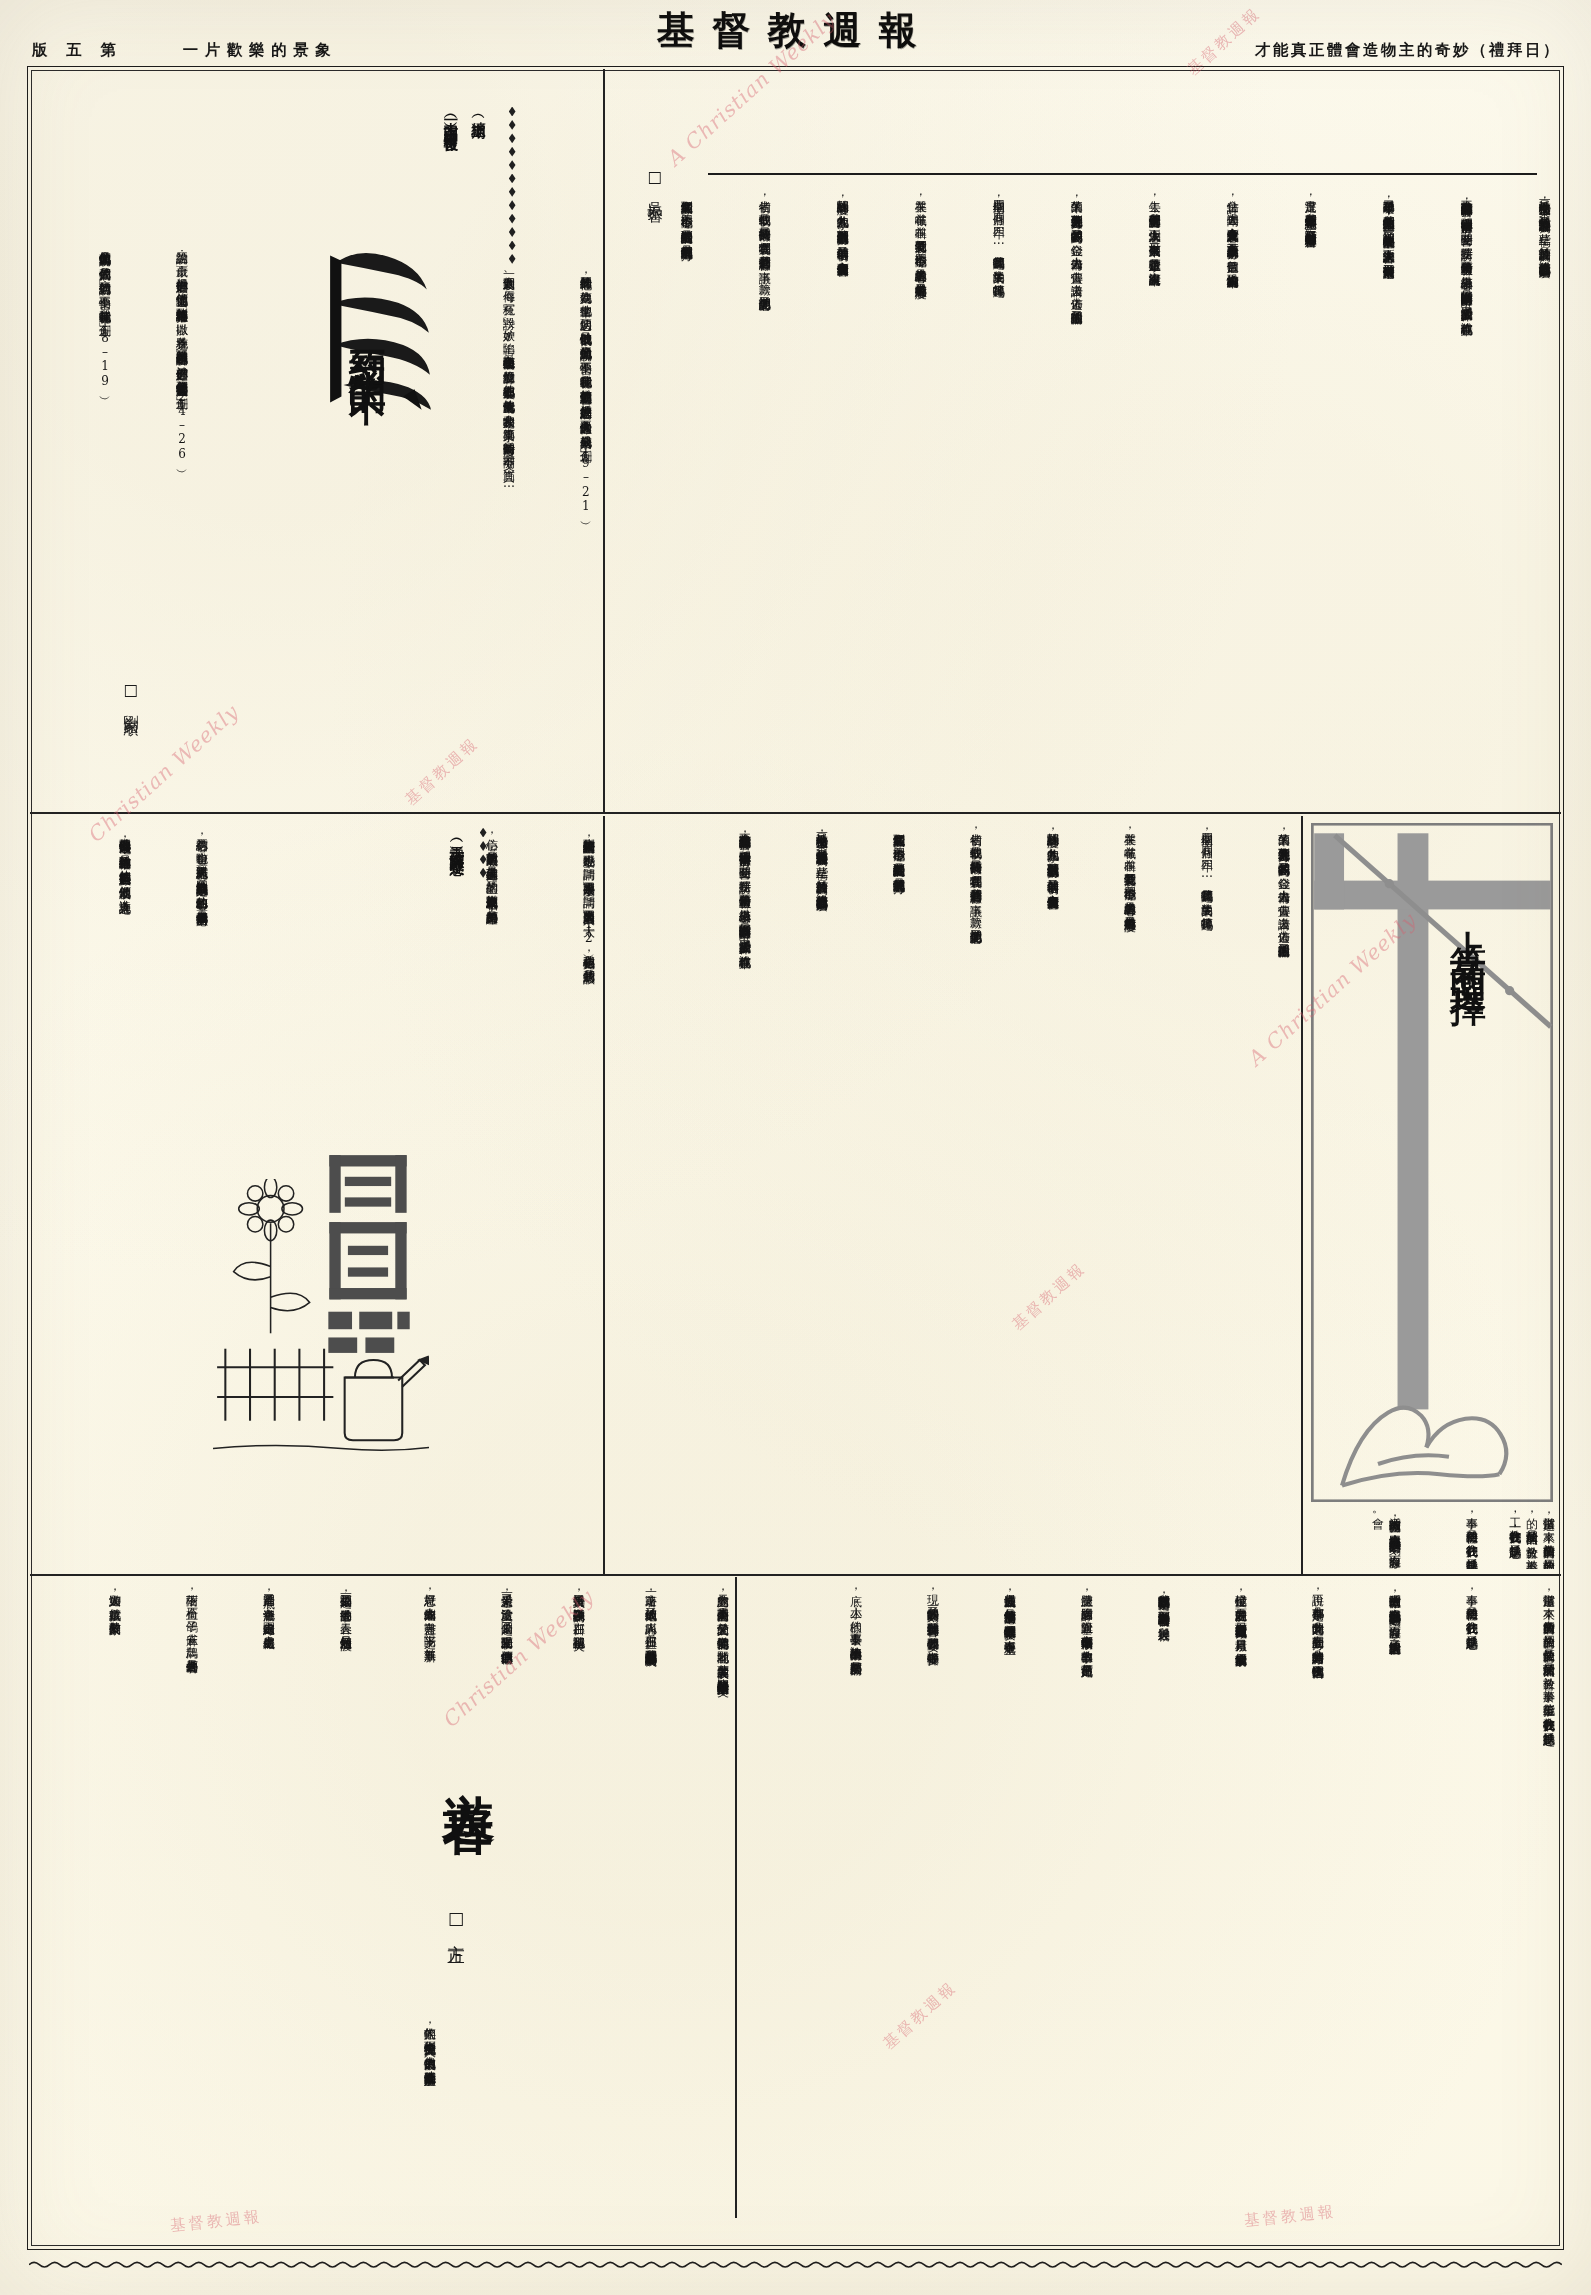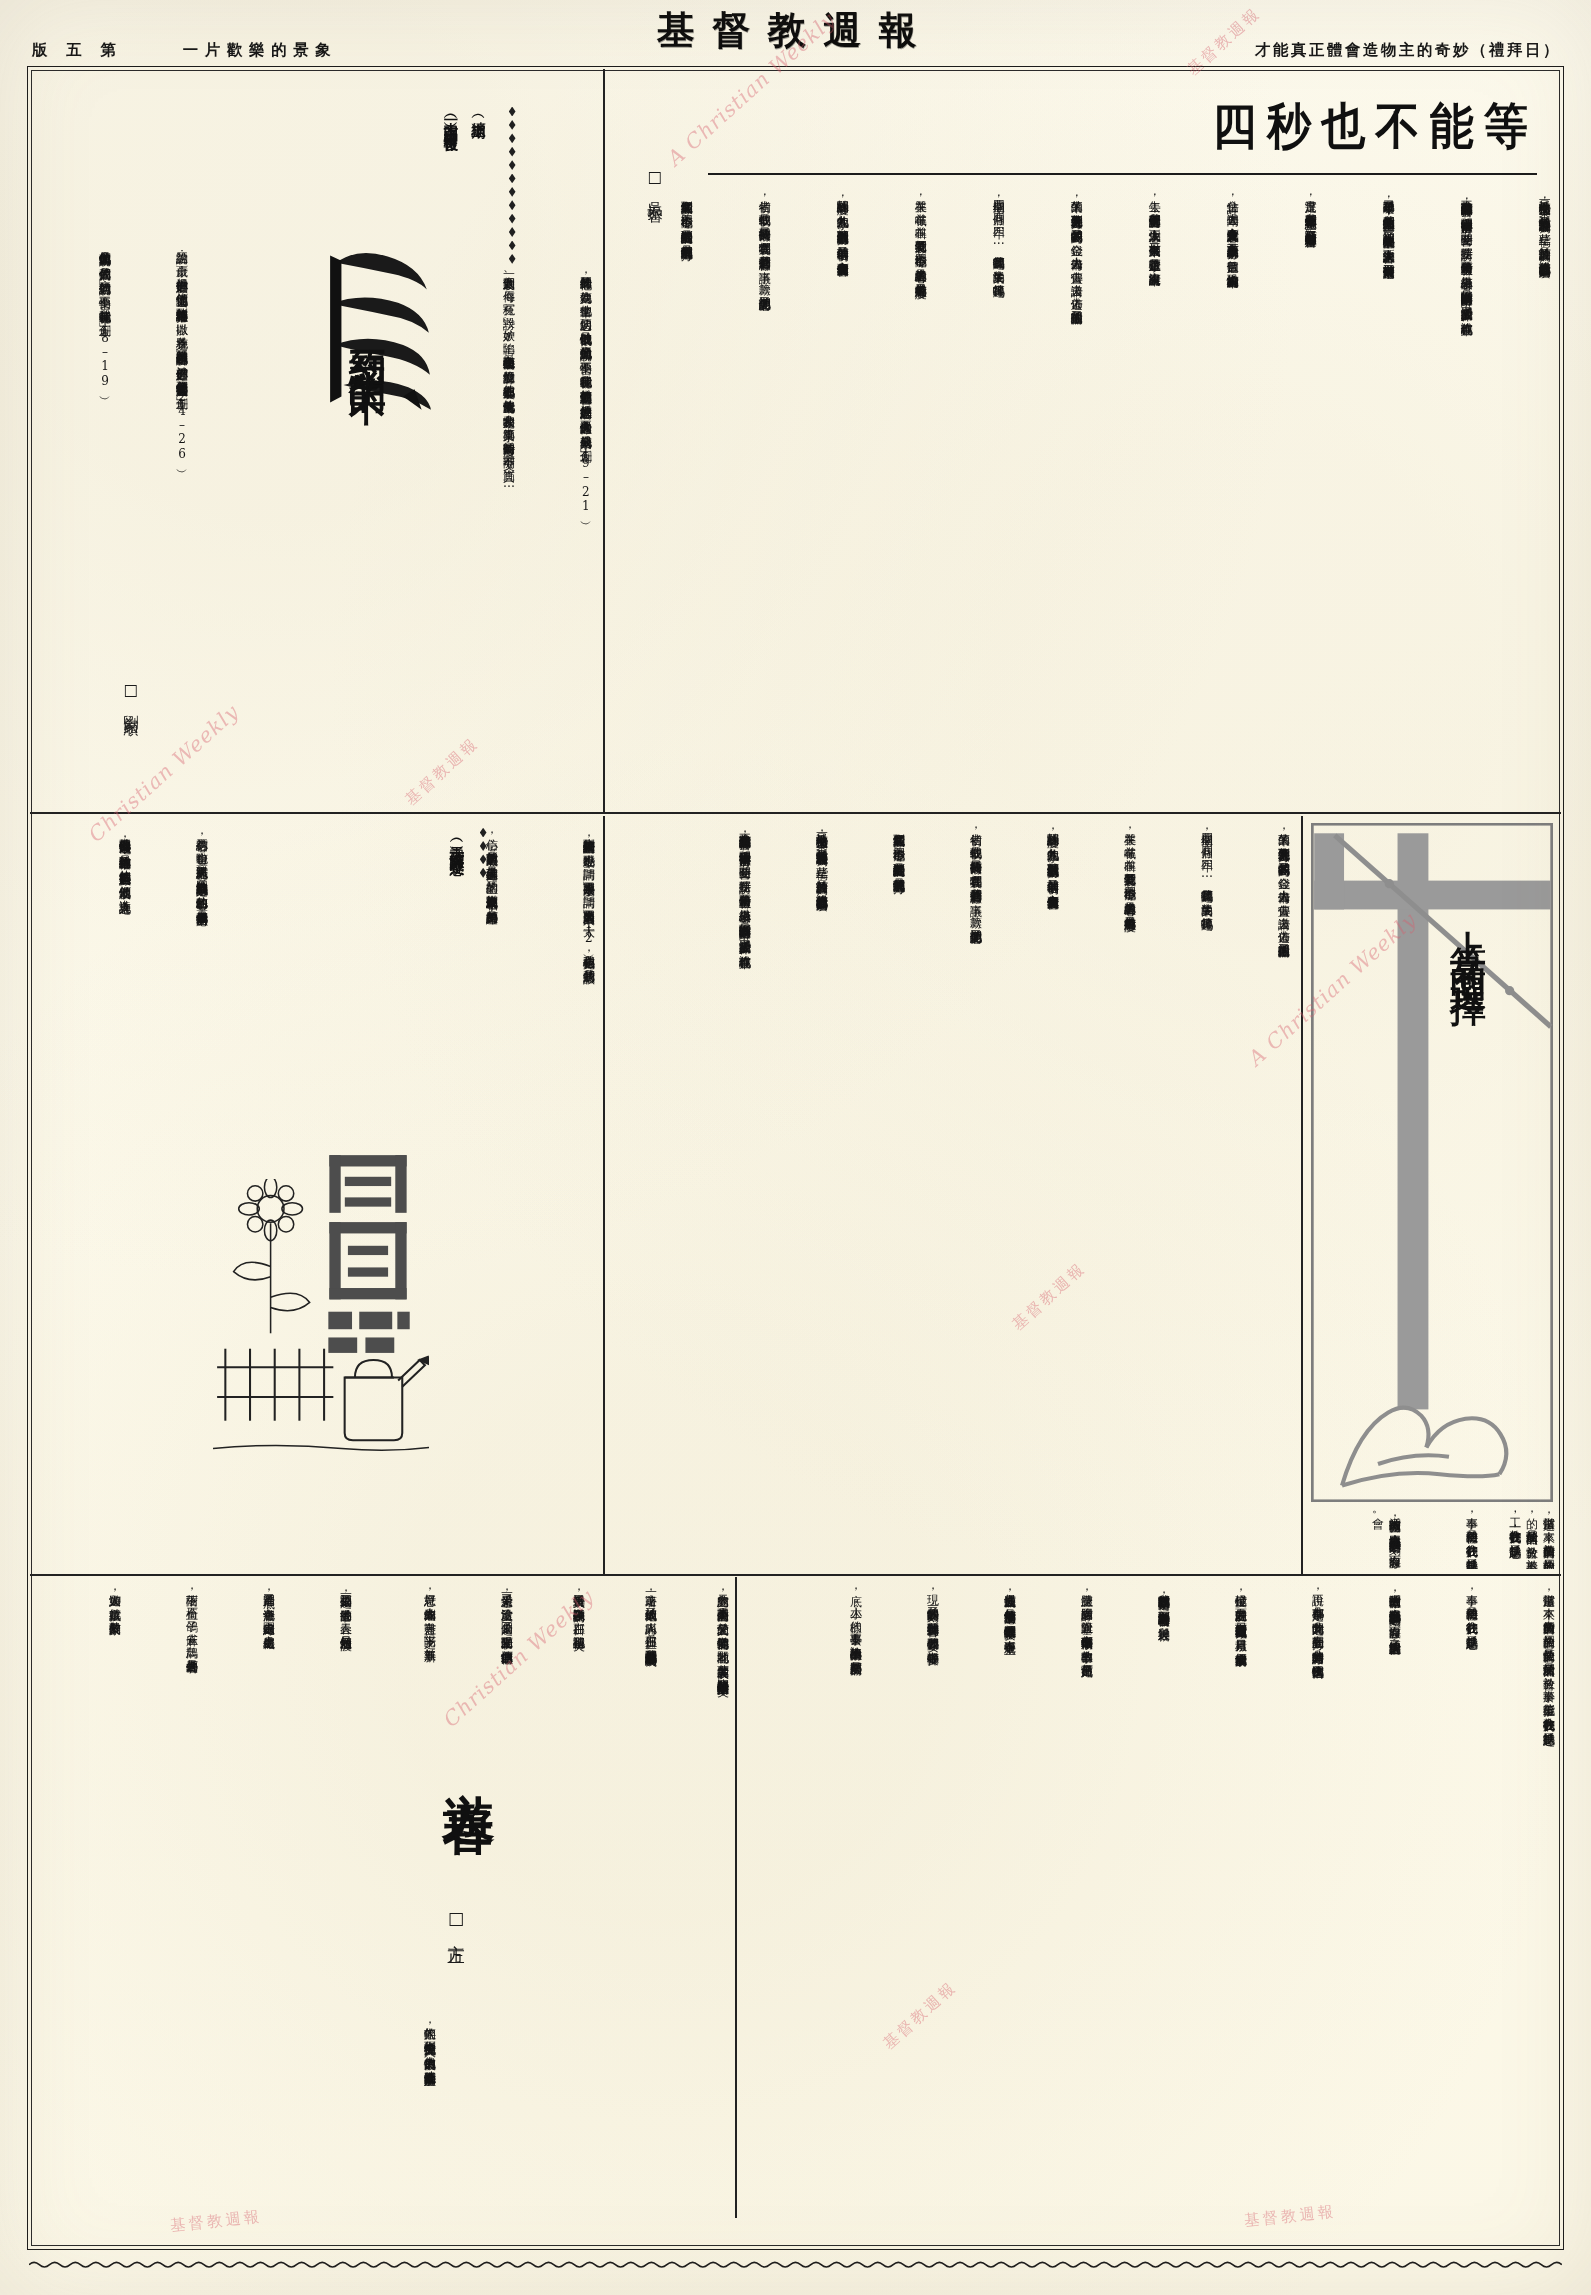--- a/index.html
+++ b/index.html
@@ -175,23 +175,20 @@
   <div class="hairline" style="left:30px;width:1531px;top:812px;height:1.5px;"></div>
   <div class="hairline" style="left:30px;width:1531px;top:1574px;height:1.5px;"></div>
 
   <div class="hairline-v" style="left:603px;top:69px;height:744px;width:1.5px;"></div>
   <div class="hairline-v" style="left:603px;top:816px;height:758px;width:1.5px;"></div>
   <div class="hairline-v" style="left:1301px;top:816px;height:758px;width:1.5px;"></div>
   <div class="hairline-v" style="left:735px;top:1577px;height:641px;width:1.5px;"></div>
 
   <div class="block" style="left:610px;top:72px;width:949px;height:736px;overflow:hidden;">
 
-    <div style="position:absolute;right:20.6px;top:21.6px;">
-      <div class="headline-big">四秒也不能等</div>
-    </div>
 
     <div class="rule-h" style="left:98px;top:101px;width:829px;height:1.5px;"></div>
 
     <div class="byline" style="position:absolute;left:34px;top:96px;height:82px;">□吳振智</div>
 
     <div style="position:absolute;right:6.2px;top:119px;left:5.1px;bottom:4.1px;display:flex;flex-direction:row-reverse;gap:0px;">
       <div class="vcol" style="width:78px;height:607px;font-size:12px;">最近執拾文件櫃中一些檔案，其中包括了一首打油詩的改寫發現，一些草稿，是一首打油詩的改寫，或許你也看就知道自己寫的是甚麼了。</div>
       <div class="vcol" style="width:78px;height:607px;font-size:12px;">不少教會雖然有熱誠而肯委身的工作者，但時間表卻排得密密麻麻；一時要開會，一時要探訪，一時要預備主日學教材，結果身心俱疲，只能不斷有人因缺乏時間而推辭，漸漸變成了少數人的工作，或許你也在其中。</div>
       <div class="vcol" style="width:78px;height:607px;font-size:12px;">尋羊運動發起了半年，我們的注意力又集中在籌備工作上，卻忘記了那一隻一隻流浪在外的羊群。五十人的決志聚會上，卻只有三幾個肯留下來跟進。</div>
       <div class="vcol" style="width:78px;height:607px;font-size:12px;">實況是，我們在佈道工作會還有半年總結，資料顯示只有三分一的教會曾經舉辦佈道會。</div>

